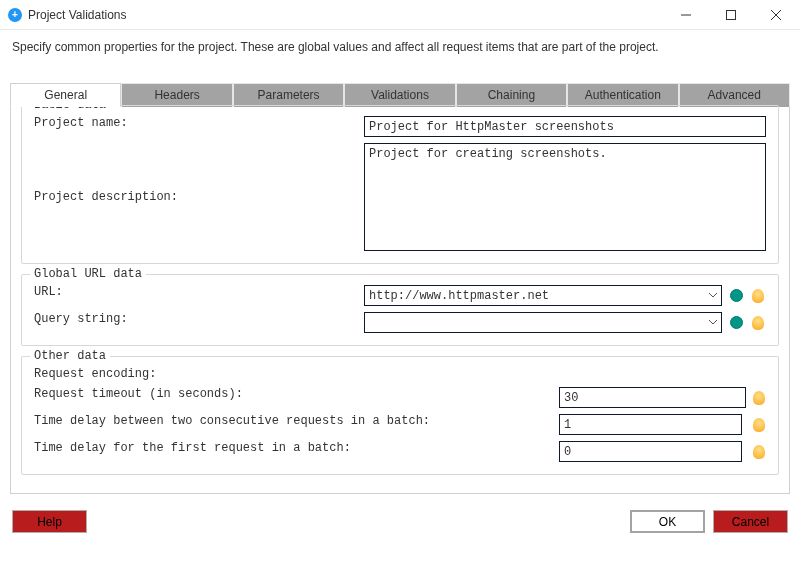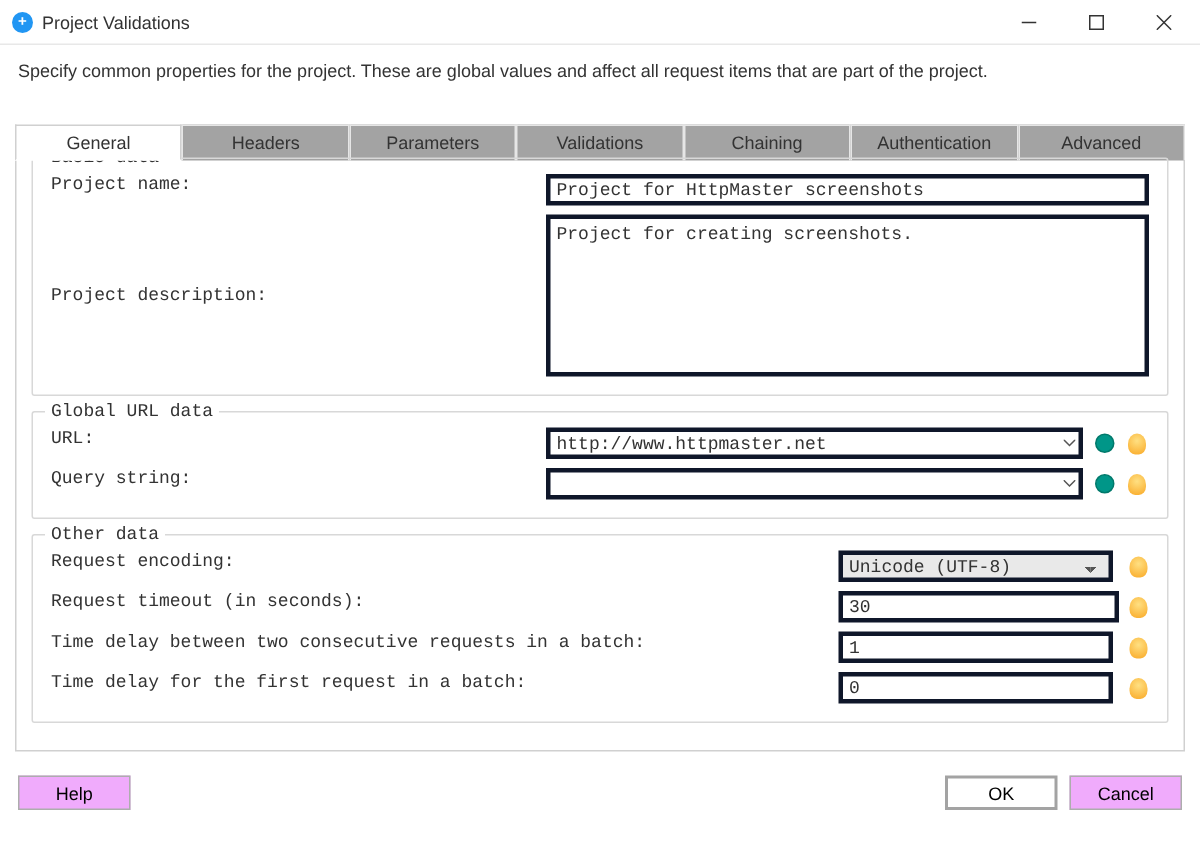--- a/index.html
+++ b/index.html
@@ -102,21 +102,21 @@
 .row .controls {
   flex: 1;
   display: flex;
   align-items: center;
   gap: 6px;
 }
 .txt, .ta, .sel {
   width: 100%;
   font-family: inherit;
   font-size: 12px;
-  border: 3px solid #0f172a;
+  border: 1px solid #0f172a;
   background: #fff;
   color: #333;
 }
 .txt { height: 21px; padding: 1px 4px; }
 .ta {
   height: 108px;
   padding: 3px 4px;
   resize: none;
   overflow-y: scroll;
 }
@@ -160,21 +160,21 @@
 .dlgbuttons {
   display: flex;
   align-items: center;
   padding: 6px 12px 10px 12px;
 }
 .dlgbuttons .spacer { flex: 1; }
 .btn {
   min-width: 75px;
   height: 23px;
   border: 1px solid #adadad;
-  background: #f0abfc;
+  background: #b91c1c;
   font-family: inherit;
   font-size: 12px;
   color: #000;
   padding: 0 12px;
   cursor: default;
 }
 .btn.primary {
   border: 2px solid #a3a3a3;
   background: #fff;
 }
@@ -276,28 +276,20 @@
           </div>
       </div>
     </div>
   </div>
 
   <div class="fieldset">
     <div class="legend">Other data</div>
 
     <div class="row">
       <div class="lbl" style="width:525px">Request encoding:</div>
-      <div class="controls narrow-controls" style="gap:10px">
-        <select class="sel grey">
-          <option>Unicode (UTF-8)</option>
-        </select>
-        <div class="iconbtn">
-            <div class="icon-bulb"></div>
-          </div>
-      </div>
     </div>
 
     <div class="row">
       <div class="lbl" style="width:525px">Request timeout (in seconds):</div>
       <div class="controls narrow-controls" style="">
         <input type="text" class="txt" value="30" style="">
         <div class="iconbtn">
             <div class="icon-bulb"></div>
           </div>
       </div>

